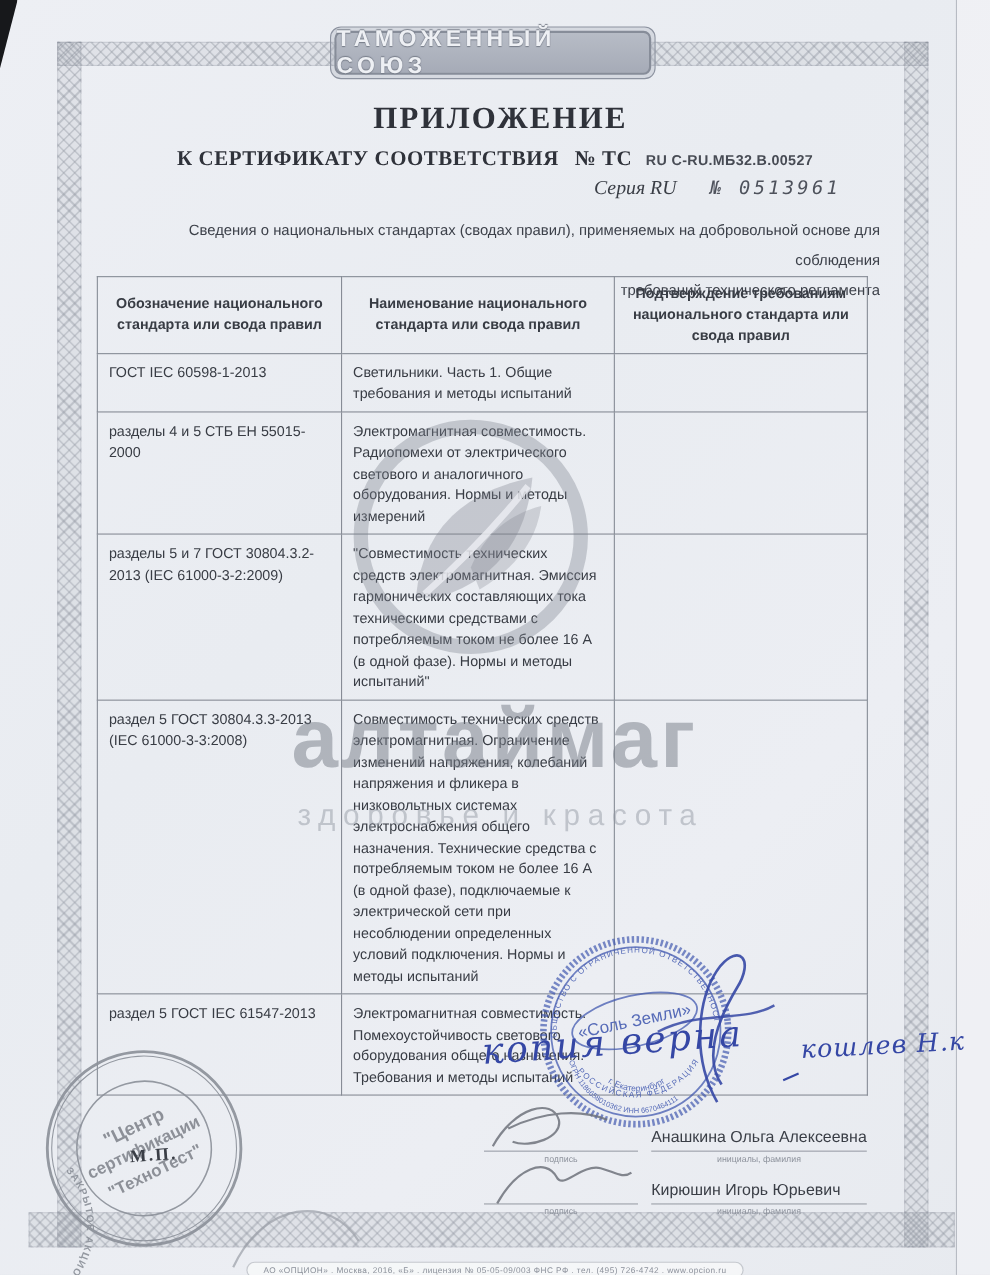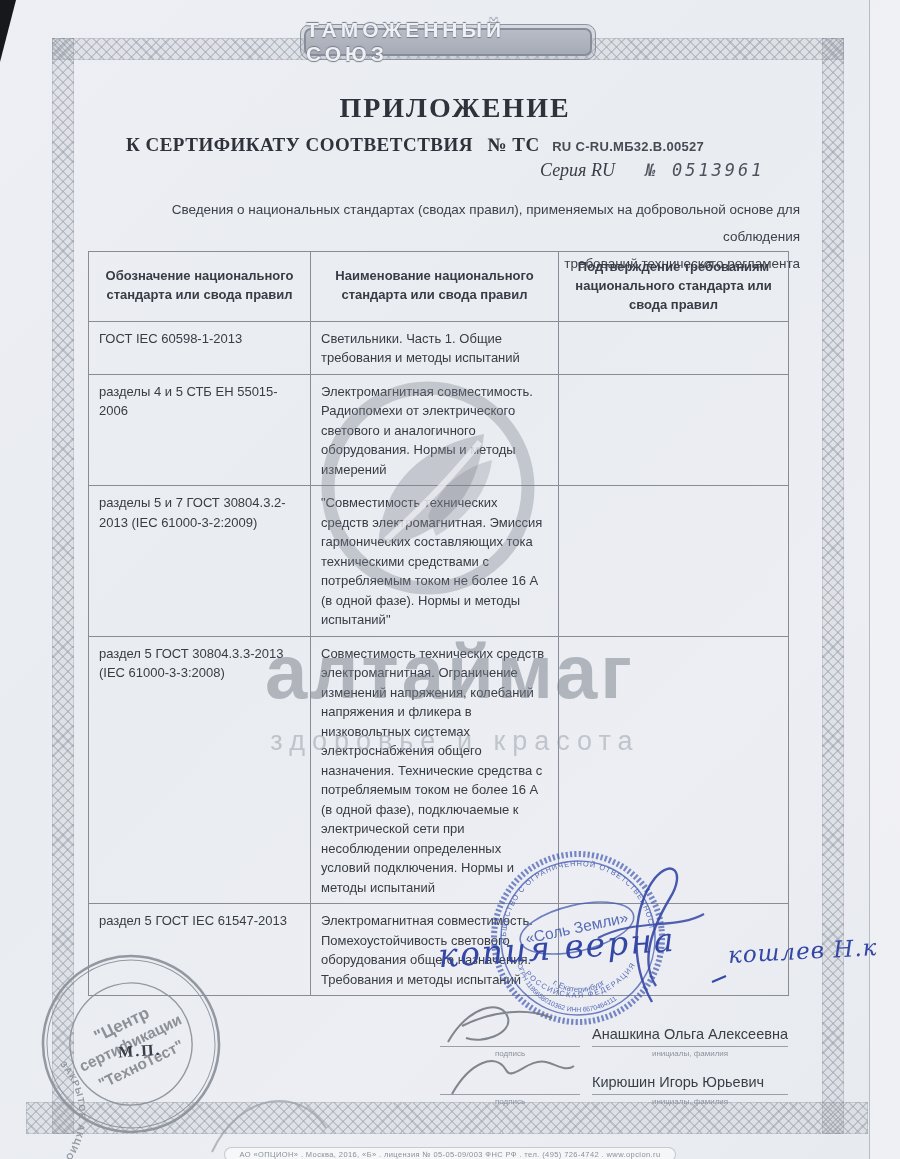--- a/index.html
+++ b/index.html
@@ -22,33 +22,33 @@
       repeating-linear-gradient(-45deg, rgba(120,126,138,.45) 0 1.5px, transparent 1.5px 7px),
       rgba(158,163,173,.22);
     border:1px solid rgba(130,136,148,.35);
   }
   .gb-top { left:52px; top:38px; width:792px; height:22px; }
   .gb-left { left:52px; top:38px; width:22px; height:1096px; }
   .gb-right { left:822px; top:38px; width:22px; height:1096px; }
   .gb-bottom { left:26px; top:1102px; width:842px; height:32px; }
 
   
-  .badge-wrap { position:absolute; left:300px; top:24px; width:296px; height:36px;
+  .badge-wrap { position:absolute; left:300px; top:24px; width:296px; height:48px;
     border:1.5px solid #8d93a0; border-radius:10px; padding:3px; background:rgba(176,181,191,.35); }
   .badge { width:100%; height:100%; border:2px solid #878d99; border-radius:7px;
     background:linear-gradient(#b7bcc6,#a6abb7);
     display:flex; align-items:center; justify-content:center; }
   .badge span { font-family:"Liberation Sans", sans-serif; font-weight:bold; font-size:21px;
     letter-spacing:4px; color:#eef0f4; text-shadow:0 1px 1px #767c88, 0 -1px 1px #767c88; }
 
   .title { position:absolute; left:10px; top:92px; width:890px; text-align:center;
     font-family:"Liberation Serif", serif; font-weight:bold; font-size:28px;
     letter-spacing:2px; color:#2f323a; }
 
-  .certline { position:absolute; left:0; top:134px; width:830px; text-align:center;
+  .certline { position:absolute; left:0; top:134px; width:900px; text-align:center;
     color:#2f323a; white-space:nowrap; }
   .certline .lbl { font-family:"Liberation Serif", serif; font-weight:bold; font-size:19px; letter-spacing:.5px; }
   .certline .num { font-family:"Liberation Sans", sans-serif; font-weight:bold; font-size:13px;
     color:#474b54; margin-left:8px; letter-spacing:.3px; }
 
   .seriesline { position:absolute; left:540px; top:160px; white-space:nowrap;font-style:italic; }
   .seriesline .ser { font-family:"Liberation Serif", serif; font-size:18px; color:#3a3e46; margin-right:26px; }
   .seriesline .sernum { font-family:"DejaVu Sans Mono", monospace; font-size:17px;
     letter-spacing:3px; color:#4e525c; }
 
@@ -157,21 +157,21 @@
       <th>Обозначение национального стандарта или свода правил</th>
       <th>Наименование национального стандарта или свода правил</th>
       <th>Подтверждение требованиям национального стандарта или свода правил</th>
     </tr>
     <tr class="r0">
       <td>ГОСТ IEC 60598-1-2013</td>
       <td>Светильники. Часть 1. Общие требования и методы испытаний</td>
       <td></td>
     </tr>
     <tr class="r1">
-      <td>разделы 4 и 5 СТБ ЕН 55015-2006</td>
+      <td>разделы 4 и 5 СТБ ЕН 55015-2000</td>
       <td>Электромагнитная совместимость. Радиопомехи от электрического светового и аналогичного оборудования. Нормы и методы измерений</td>
       <td></td>
     </tr>
     <tr class="r2">
       <td>разделы 5 и 7 ГОСТ 30804.3.2-2013 (IEC 61000-3-2:2009)</td>
       <td>"Совместимость технических средств электромагнитная. Эмиссия гармонических составляющих тока техническими средствами с потребляемым током не более 16 А (в одной фазе). Нормы и методы испытаний"</td>
       <td></td>
     </tr>
     <tr class="r3">
       <td>раздел 5 ГОСТ 30804.3.3-2013 (IEC 61000-3-3:2008)</td>

